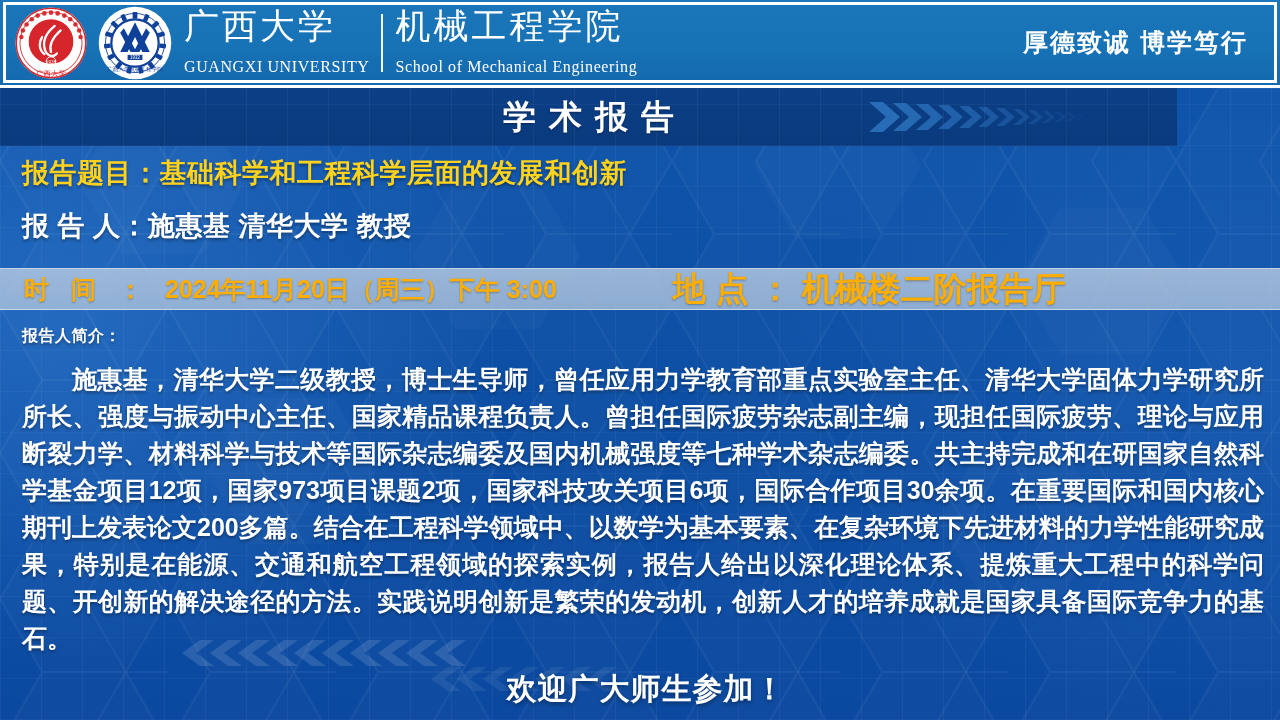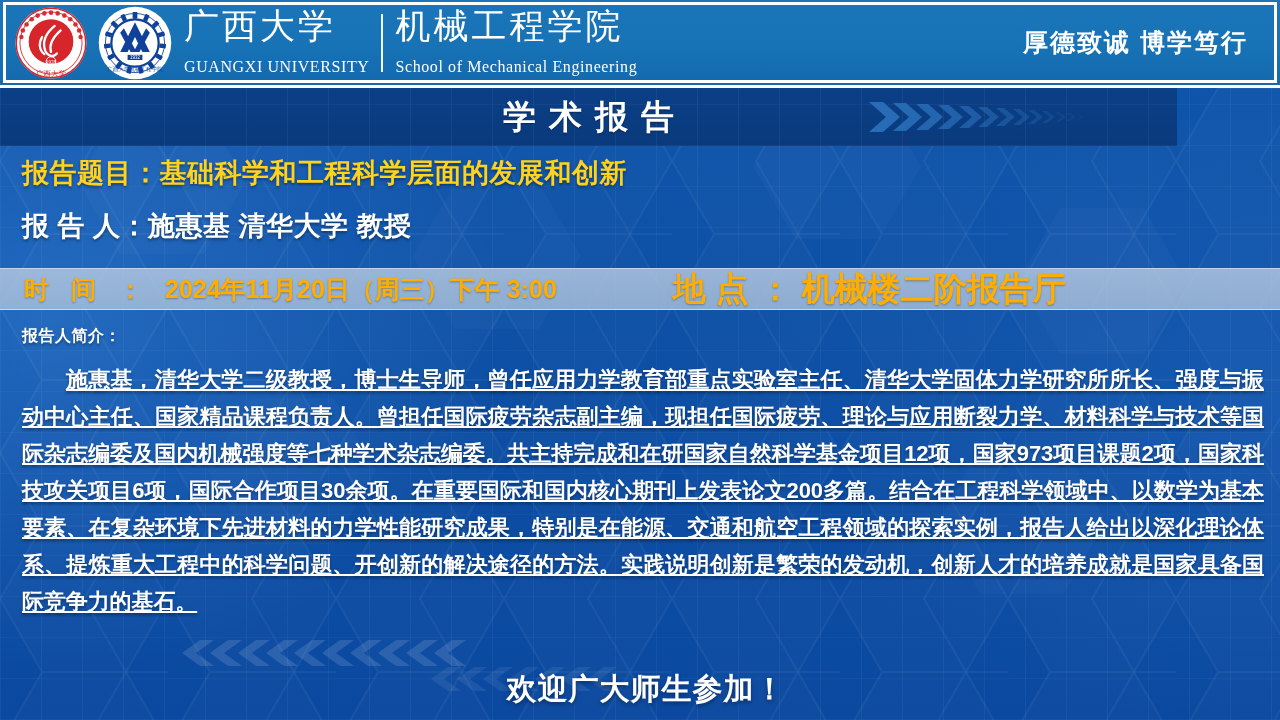--- a/index.html
+++ b/index.html
@@ -155,26 +155,25 @@
   #bio{
     position:absolute; left:0; top:312px; width:1280px; height:350px;
     padding:14px 16px 0 22px; z-index:4;
   }
   #bio-heading{
     color:#ffffff; font-size:16px; font-weight:700; letter-spacing:.5px;
     margin-bottom:14px;
     text-shadow:0 2px 3px rgba(0,0,0,.35);
   }
   #bio-text{
-    color:#ffffff; font-size:22px; font-weight:700; line-height:37px;
+    color:#ffffff; font-size:25px; font-weight:700; line-height:37px;
     text-align:justify; text-justify:inter-character;
     text-indent:2em;
     letter-spacing:-0.1px;
     text-shadow:0 2px 3px rgba(0,0,0,.35);
-    text-decoration:underline;
   }
 
   
   #welcome{
     position:absolute; left:0; right:0; top:664px; height:50px;
     display:flex; align-items:center; justify-content:center;
     color:#ffffff; font-size:30px; font-weight:700; letter-spacing:1px;
     text-shadow:0 2px 4px rgba(0,0,0,.40);
     z-index:5;
     margin-left:12px;

